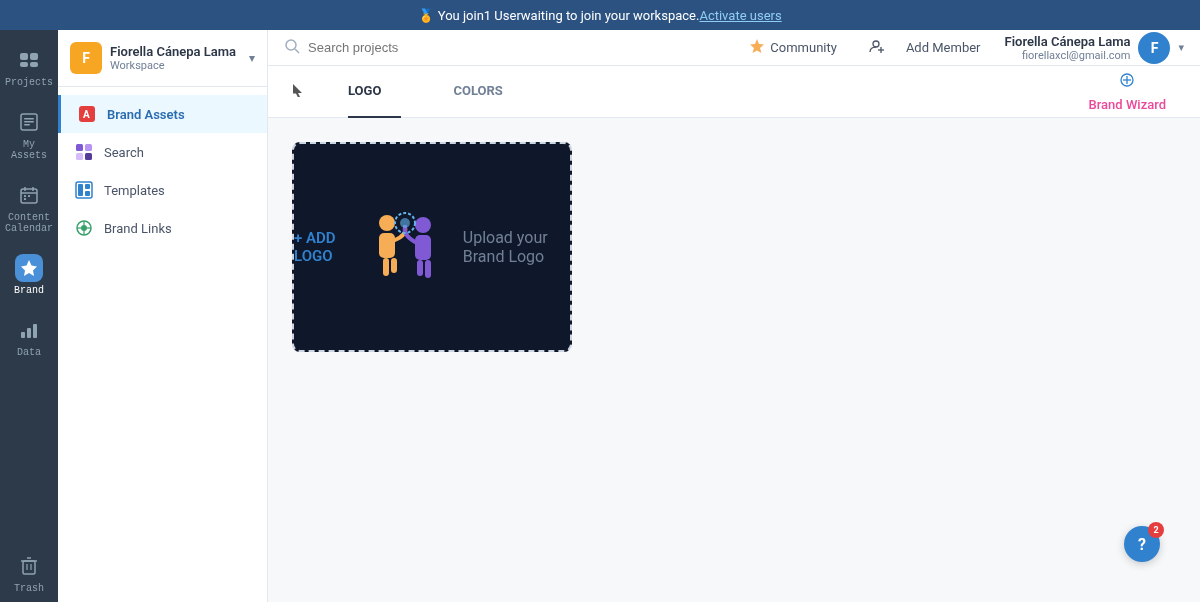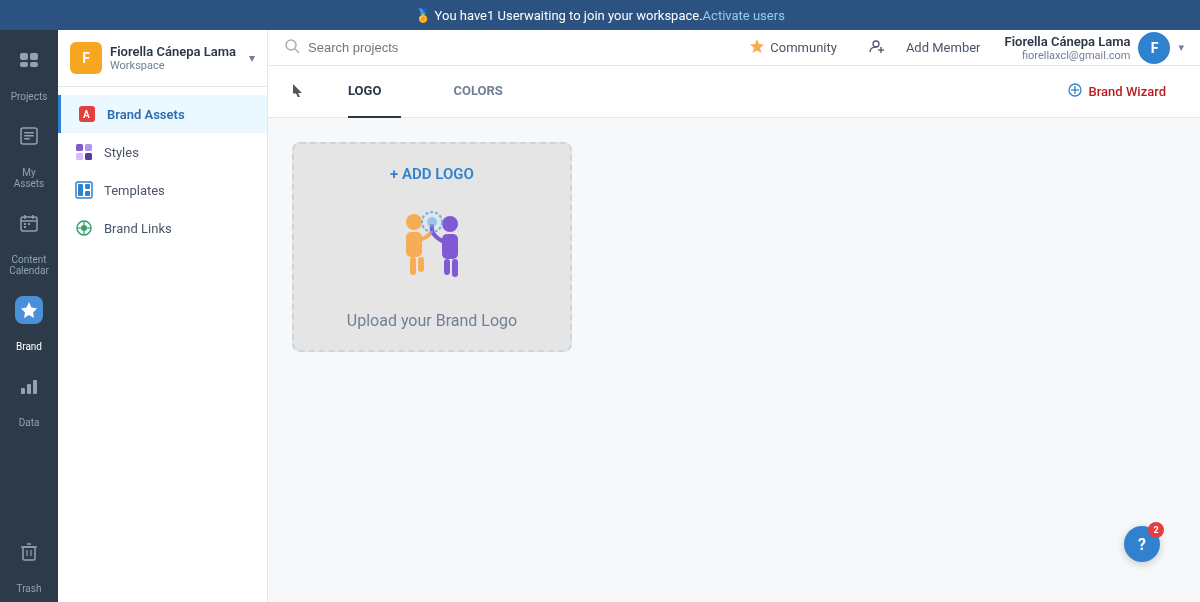--- a/index.html
+++ b/index.html
@@ -10,20 +10,21 @@
       height: 30px;
       background: #2c5282;
       display: flex;
       align-items: center;
       justify-content: center;
       color: #fff;
       font-size: 13px;
     }
     .notification-bar a {
       color: #90cdf4;
+      text-decoration: underline;
       cursor: pointer;
     }
     .notification-bar strong { font-weight: 400; text-align: right; }
 
     
     .app-layout {
       display: flex;
       height: 572px;
     }
 
@@ -41,22 +42,23 @@
     .icon-sidebar-item {
       display: flex;
       flex-direction: column;
       align-items: center;
       padding: 8px 4px;
       border-radius: 8px;
       cursor: pointer;
       width: 50px;
       color: #8fa3b1;
       font-size: 10px;
-      gap: 17px;
+      gap: 3px;
       text-align: center;
+      font-family: Liberation Mono, monospace;
     }
     .icon-sidebar-item.active { color: #fff; }
     .icon-sidebar-item .icon-wrap {
       width: 28px;
       height: 28px;
       display: flex;
       align-items: center;
       justify-content: center;
       font-size: 20px;
     }
@@ -234,47 +236,47 @@
     }
     .tab.active {
       color: #2d3748;
       border-bottom: 2px solid #2d3748;
     }
     .tab:first-child { padding-left: 0; }
     .brand-wizard-btn {
       display: flex;
       align-items: center;
       gap: 6px;
-      color: #b91c1c;
+      color: #ec4899;
       font-size: 13px;
       font-weight: 500;
       cursor: pointer;
       padding: 6px 10px;
       border-radius: 6px;
+      flex-direction: column;
     }
 
     
     .content-area {
       flex: 1;
       padding: 24px;
       overflow-y: auto;
     }
 
     
     .logo-card {
       width: 280px;
       height: 210px;
-      background: #e5e5e5;
+      background: #0f172a;
       border: 2px dashed #cbd5e0;
       border-radius: 8px;
       display: flex;
-      flex-direction: column;
-      align-items: center;
-      justify-content: center;
-      gap: 19px;
+      align-items: center;
+      justify-content: center;
+      gap: 8px;
       cursor: pointer;
     }
     .add-logo-label {
       color: #3182ce;
       font-size: 15px;
       font-weight: 600;
       display: flex;
       align-items: center;
       gap: 4px;
     }
@@ -331,21 +333,21 @@
     .brand-assets-icon { color: #e53e3e; }
     .styles-icon { color: #805ad5; }
     .templates-icon { color: #3182ce; }
     .brand-links-icon { color: #38a169; }
     .settings-icon { color: #718096; }
   </style>
 </head>
 <body>
 
 <div class="notification-bar">
-  <span>🏅 You have </span>
+  <span>🏅 You join </span>
   <strong>1 User</strong>
   <span> waiting to join your workspace. </span>
   <a>Activate users</a>
 </div>
 
 <div class="app-layout">
 
   <div class="icon-sidebar">
     <div class="icon-sidebar-item">
       <div class="icon-wrap">
@@ -439,21 +441,21 @@
       </div>
       <div class="sidebar-nav-item">
         <div class="nav-icon styles-icon">
           <svg width="18" height="18" viewBox="0 0 18 18" fill="none">
             <rect x="1" y="1" width="7" height="7" rx="1.5" fill="#805ad5"></rect>
             <rect x="10" y="1" width="7" height="7" rx="1.5" fill="#b794f4"></rect>
             <rect x="1" y="10" width="7" height="7" rx="1.5" fill="#d6bcfa"></rect>
             <rect x="10" y="10" width="7" height="7" rx="1.5" fill="#553c9a"></rect>
           </svg>
         </div>
-        <span>Styles</span>
+        <span>Search</span>
       </div>
       <div class="sidebar-nav-item">
         <div class="nav-icon templates-icon">
           <svg width="18" height="18" viewBox="0 0 18 18" fill="none">
             <rect x="1" y="1" width="16" height="16" rx="2" fill="none" stroke="#3182ce" stroke-width="1.5"></rect>
             <rect x="3" y="3" width="5" height="12" rx="1" fill="#3182ce"></rect>
             <rect x="10" y="3" width="5" height="5" rx="1" fill="#3182ce"></rect>
             <rect x="10" y="10" width="5" height="5" rx="1" fill="#3182ce"></rect>
           </svg>
         </div>

